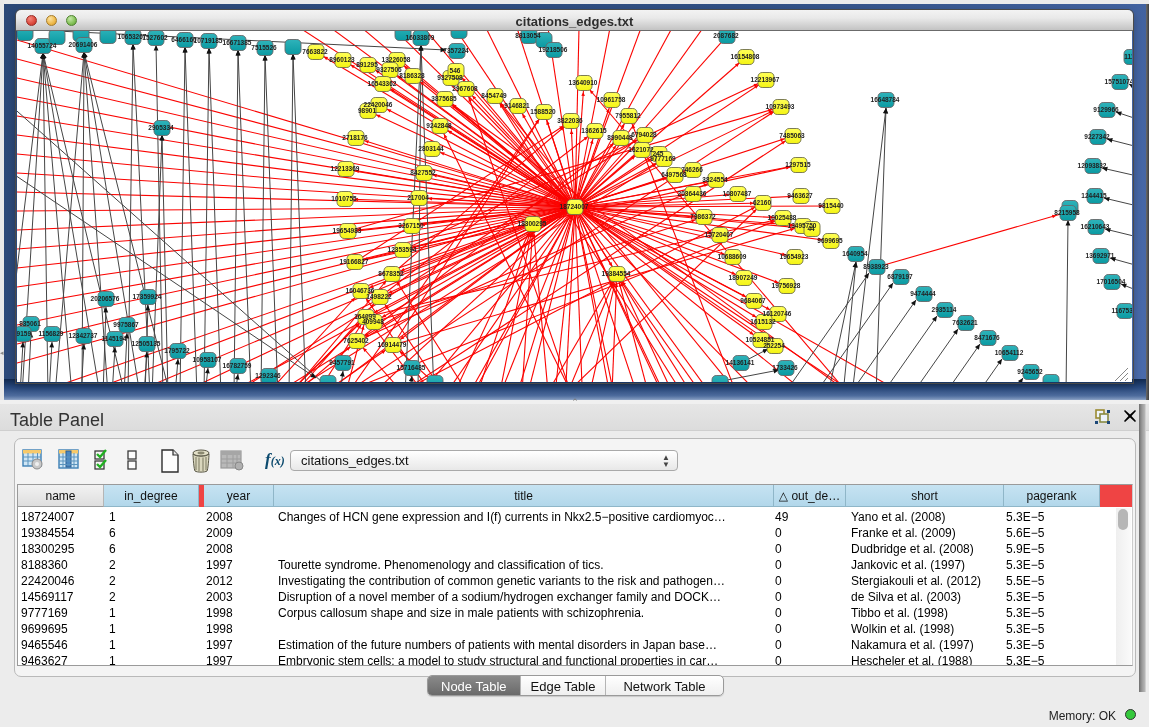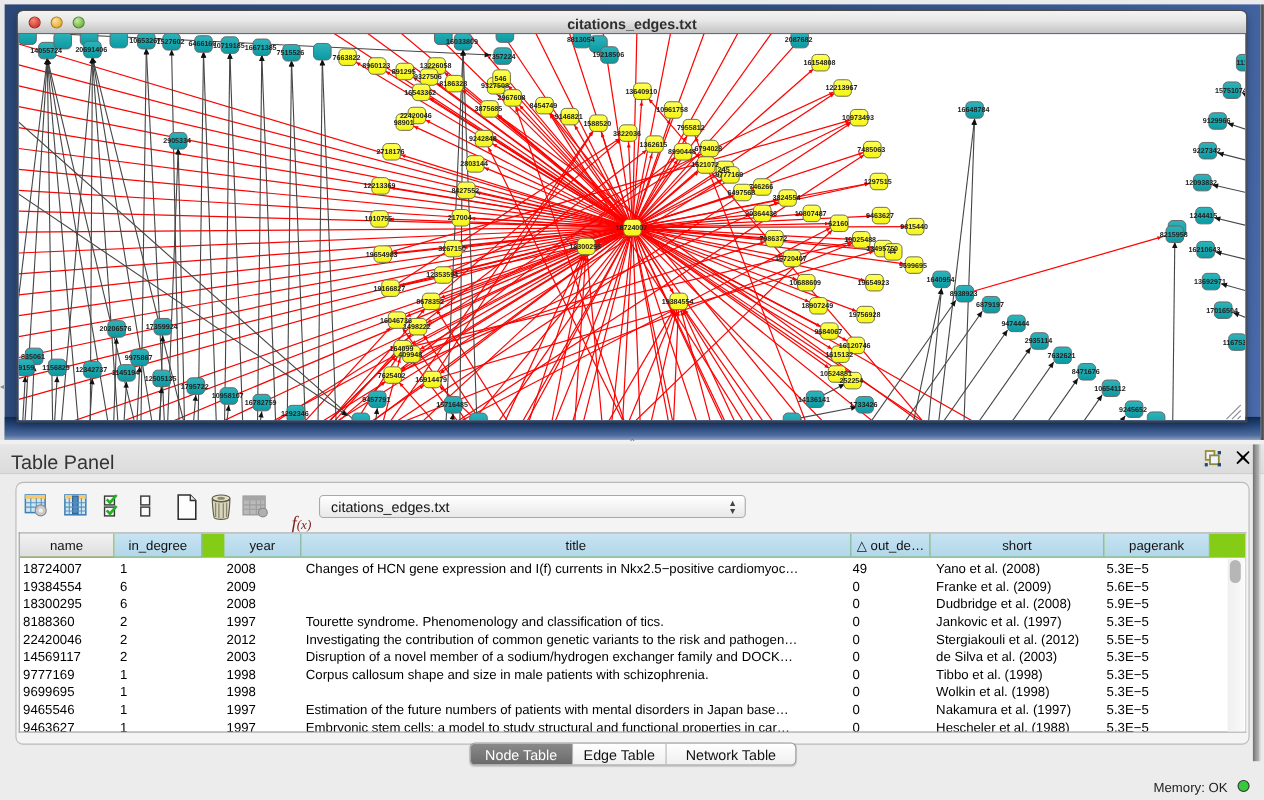--- a/index.html
+++ b/index.html
@@ -16,21 +16,21 @@
 #lgray{position:absolute;left:0;top:0;width:4px;height:404px;background:#e9e9e9}
 #dedge{position:absolute;left:1146px;top:4px;width:3px;height:396px;background:linear-gradient(90deg,#6a6a6a,#3f3f3f)}
 #larr{position:absolute;left:0;top:348px;width:4px;height:10px;color:#888;font-size:7px;line-height:10px}
 #split{position:absolute;left:0;top:400px;width:1149px;height:4px;background:#f0f0f0}
 #caret{position:absolute;left:569px;top:399px;width:12px;height:6px;color:#777;font-size:9px;line-height:6px;text-align:center}
 #panel{position:absolute;left:0;top:404px;width:1149px;height:323px;background:#ececec}
 #phead{position:absolute;left:0;top:0;width:1149px;height:27px;background:linear-gradient(180deg,#e6e6e6,#dcdcdc);border-bottom:1px solid #cfcfcf}
 #phead .t{position:absolute;left:10px;top:6px;font-size:18px;color:#333}
 #pbox{position:absolute;left:14px;top:34px;width:1122px;height:239px;background:#f4f4f4;border:1px solid #b9b9b9;border-radius:7px}
 #tbl{position:absolute;left:2px;top:45px;width:1116px;height:182px;background:#fff;border:1px solid #9a9a9a;border-right:1px solid #cccccc;overflow:hidden}
-#thead{position:absolute;left:0;top:0;height:22px;width:1116px;background:#84cc16}
+#thead{position:absolute;left:0;top:0;height:22px;width:1116px;background:#ef4444}
 .th{position:absolute;top:0;height:22px;border-right:1px solid #8fb6c8;border-bottom:1px solid #8fb6c8;background:linear-gradient(180deg,#c6e3f2,#b2d7ea);font-size:12px;color:#111;text-align:center;line-height:22px}
 .thg{background:linear-gradient(180deg,#f2f2f2,#dedede);border-right:1px solid #b5b5b5;border-bottom:1px solid #9a9a9a}
 #tbody{position:absolute;left:0;top:24px;width:1116px}
 .tr{position:relative;height:16px;font-size:12px;color:#000;white-space:nowrap}
 .tr div{position:absolute;top:1px;overflow:hidden}
 .c0{left:3px;width:83px}
 .c1{left:91px;width:95px}
 .c2{left:188px;width:66px}
 .c3{left:260px;width:494px}
 .c4{left:757px;width:68px}
@@ -873,27 +873,27 @@
         <ellipse cx="11" cy="4" rx="3.5" ry="1.4" fill="#8a8870"></ellipse>
         <path d="M3 5 C3 8 4 21 5 22 C7 23.5 15 23.5 17 22 C18 21 19 8 19 5 C16 8 6 8 3 5 Z" fill="#d9d6bd" stroke="#5a5847"></path>
         <path d="M6 8 V21 M9 8.5 V22 M13 8.5 V22 M16 8 V21" stroke="#8a8870" stroke-width="1.2"></path>
       </svg>
       <svg class="ic" width="24" height="22" viewBox="0 0 24 22" style="left:198px">
         <rect x="1" y="2" width="20" height="17" fill="#b9b9b9" stroke="#999" stroke-width="1.2"></rect>
         <rect x="1" y="2" width="20" height="4" fill="#a6a6a6"></rect>
         <path d="M1 10 H21 M1 14 H21 M7 6 V19 M13 6 V19 M17 6 V19" stroke="#9d9d9d"></path>
         <circle cx="19" cy="17" r="4" fill="#b0b0b0" stroke="#888"></circle>
       </svg>
-      <div class="ic" style="left:243px;top:19px;font-family:'Liberation Serif',serif;font-style:italic;font-weight:400;font-size:17px;color:#7f1d1d">f<span style="font-size:12px">(x)</span></div>
+      <div class="ic" style="left:243px;top:3px;font-family:'Liberation Serif',serif;font-style:italic;font-weight:700;font-size:17px;color:#0c4a6e">f<span style="font-size:12px">(x)</span></div>
       <div id="combo">citations_edges.txt<div class="ar">▲<br>▼</div></div>
     </div>
     <div id="tbl">
       <div id="thead">
         <div class="th thg" style="left:0;width:86px">name</div>
-        <div class="th" style="left:86px;width:80px">in_degree</div>
+        <div class="th" style="left:86px;width:95px">in_degree</div>
         <div class="th" style="left:186px;width:70px">year</div>
         <div class="th" style="left:256px;width:500px">title</div>
         <div class="th" style="left:756px;width:72px">△ out_de…</div>
         <div class="th" style="left:828px;width:158px">short</div>
         <div class="th" style="left:986px;width:96px">pagerank</div>
       </div>
       <div id="tbody">
           <div class="tr">
             <div class="c0">18724007</div>
             <div class="c1">1</div>

